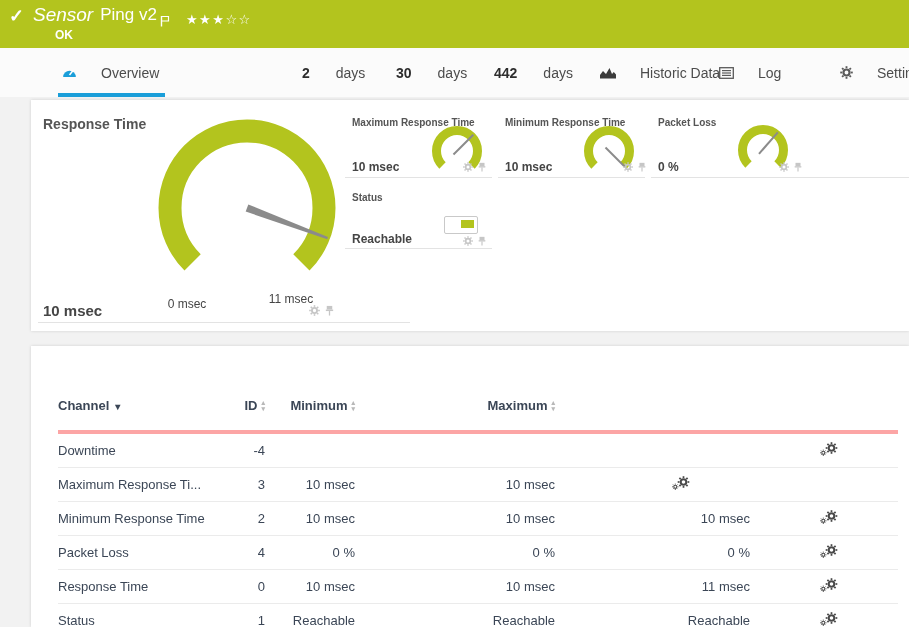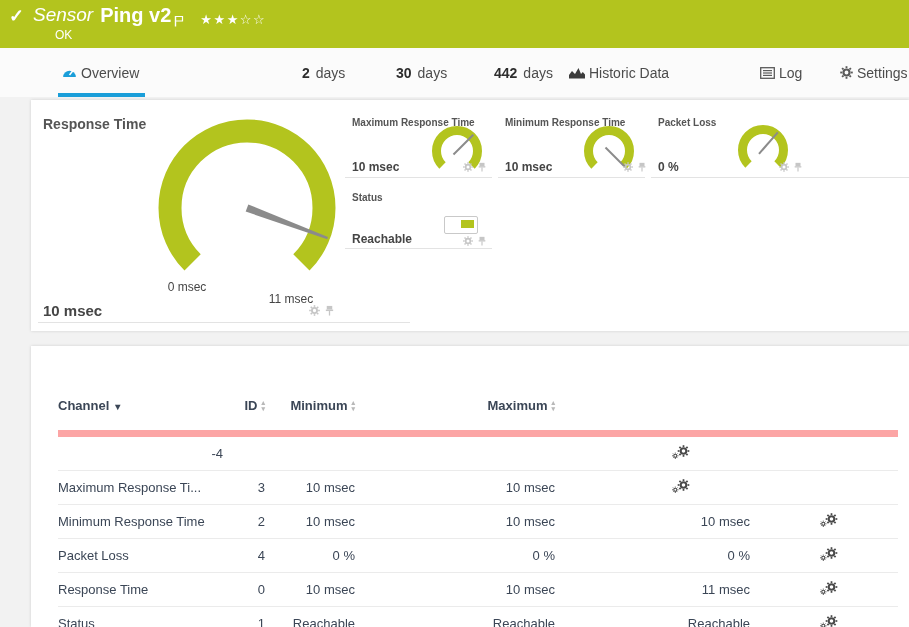--- a/index.html
+++ b/index.html
@@ -7,52 +7,52 @@
     width:909px;height:627px;position:relative;overflow:hidden;
     background:#f2f2f2;
     font-family:"Liberation Sans", sans-serif;
     color:#3b4656;
   }
   
   .topbar{position:absolute;left:0;top:0;width:909px;height:48px;background:var(--green,#b3c41e);color:#fff}
   .topbar .check{position:absolute;left:9px;top:5px;font-size:18px;font-weight:bold}
   .title-line{position:absolute;left:33px;top:3px;display:flex;align-items:flex-end}
   .sensor-type{font-style:italic;font-size:19px;line-height:24px;margin-right:7px}
-  .sensor-name{font-weight:bold;font-size:20px;line-height:24px}
+  .sensor-name{font-weight:normal;font-size:17px;line-height:24px}
   .flag{margin:1px 0 0 3px}
   .stars{margin:3px 0 0 16px;font-size:13px;letter-spacing:1.5px;cursor:pointer}
-  .status-label{position:absolute;left:55px;top:28px;font-size:12px;font-weight:normal}
+  .status-label{position:absolute;left:55px;top:28px;font-size:12px;font-weight:bold}
   
   .tabbar{position:absolute;left:0;top:48px;width:909px;height:49px;background:#fbfbfb}
-  .tab{position:absolute;top:0;height:49px;display:flex;align-items:center;gap:4px;
+  .tab{position:absolute;top:0;height:49px;display:flex;align-items:center;gap:24px;
        font-size:14px;color:#4c4c4c;cursor:pointer;white-space:nowrap}
   .tab b{color:#2d2d2d;margin-right:2px}
   .tab.active::after{content:"";position:absolute;left:-4px;right:-6px;bottom:0;height:4px;background:var(--accent-blue,#1a9ed9)}
   .t-overview{left:62px}.t-live{left:178px}.t-2d{left:302px}.t-30d{left:396px}
-  .t-365d{left:494px}.t-hist{left:569px}.t-log{left:760px}.t-set{left:840px}
+  .t-365d{left:494px}.t-hist{left:600px}.t-log{left:719px}.t-set{left:840px}
   
   .panel{position:absolute;background:#fff;box-shadow:0 0 3px rgba(0,0,0,.14);overflow:hidden}
   #panel-gauges{left:31px;top:100px;width:878px;height:231px}
   #panel-table{left:31px;top:346px;width:878px;height:281px}
   .cell-title{position:absolute;font-size:10px;font-weight:bold;color:#555}
   .rt-title{font-size:14px}
   .gauge-value{position:absolute;font-size:12px;font-weight:bold;color:#454545}
   .big-value{position:absolute;font-size:15px;font-weight:bold;color:#454545}
   .scale-label{position:absolute;font-size:12px;color:#454545;transform:translateX(-50%)}
   .divider{position:absolute;height:1px;background:#e3e3e3}
   .gearpin{position:absolute;display:flex;gap:4px;color:#c6c6c6}
   .gearpin svg{cursor:pointer}
   .gauge-svg{position:absolute;color:var(--green,#b3c41e)}
   .toggle{position:absolute;width:32px;height:16px;background:#fff;border:1px solid #c9c9c9;border-radius:2px}
   .toggle .knob{position:absolute;right:3px;top:3px;width:13px;height:8px;background:var(--green,#b3c41e)}
   
   .tbl{position:absolute;left:27px;top:34px;width:840px}
   .trow{display:grid;grid-template-columns:165px 42px 90px 200px 195px 1fr;
         align-items:center;height:33px;border-bottom:1px solid #ebebeb;font-size:13px;color:#3b4656}
-  .thead{height:50px;border-bottom:7px solid #fca5a5;font-weight:bold}
+  .thead{height:50px;border-bottom:4px solid #fca5a5;font-weight:bold}
   .c-id,.c-last,.c-min,.c-max{text-align:right}
   .c-channel{white-space:nowrap;overflow:hidden}
   .c-gear{text-align:right;padding-right:60px;color:#494949}
   .c-gear svg{cursor:pointer}
   .hdr-last{display:inline-block;width:44px;text-align:center;line-height:16px}
   .sort{display:inline-flex;flex-direction:column;margin-left:4px;vertical-align:middle;line-height:0}
   .sort i{font-style:normal;font-size:7px;line-height:6px;color:#b8b8b8;display:block}
   .sorted-arrow{font-size:10px;color:#3b4656;margin-left:6px}
   .icon-gray{color:#5a5a5a}
 </style>
@@ -141,21 +141,21 @@
 
 <div class="panel" id="panel-gauges">
 
   <span class="cell-title rt-title" style="left:12px;top:16px">Response Time</span>
   <svg class="gauge-svg" style="left:121px;top:13px" width="190" height="190" viewBox="0 0 190 190">
     <path d="M40.6 149.4 A77 77 0 1 1 149.4 149.4" fill="none" stroke="currentColor" stroke-width="23"></path>
     <g transform="rotate(20.5 95 95)">
       <path d="M95 91.2 L181 93.9 L181 96.1 L95 98.8 Z" fill="var(--needle-gray,#8b8b8b)"></path>
     </g>
   </svg>
-  <span class="scale-label" style="left:156px;top:180px">0 msec</span>
+  <span class="scale-label" style="left:156px;top:197px">0 msec</span>
   <span class="scale-label" style="left:260px;top:192px">11 msec</span>
   <span class="big-value" style="left:12px;top:202px">10 msec</span>
   <span class="gearpin" style="left:278px;top:205px">
     <svg width="11" height="11" viewBox="0 0 12 12">
         <use href="#ic-gear"></use>
       </svg>
     <svg width="11" height="11" viewBox="0 0 12 12">
         <use href="#ic-pin"></use>
       </svg>
   </span>
@@ -239,20 +239,21 @@
             <i>▾</i>
           </span></div>
       <div class="c-max"><span>Maximum</span><span class="sort">
             <i>▴</i>
             <i>▾</i>
           </span></div>
       <div class="c-gear"></div>
     </div>
 
     <div class="trow">
+      <div class="c-channel">Downtime</div>
       <div class="c-id">-4</div>
       <div class="c-last"></div>
       <div class="c-min"></div>
       <div class="c-max"></div>
       <div class="c-gear"><svg width="18" height="15" viewBox="0 0 18 15">
             <use href="#ic-gear" transform="translate(5.5,0)"></use>
             <use href="#ic-gear" transform="translate(0,7.5) scale(0.55)"></use>
           </svg></div>
     </div>
 

